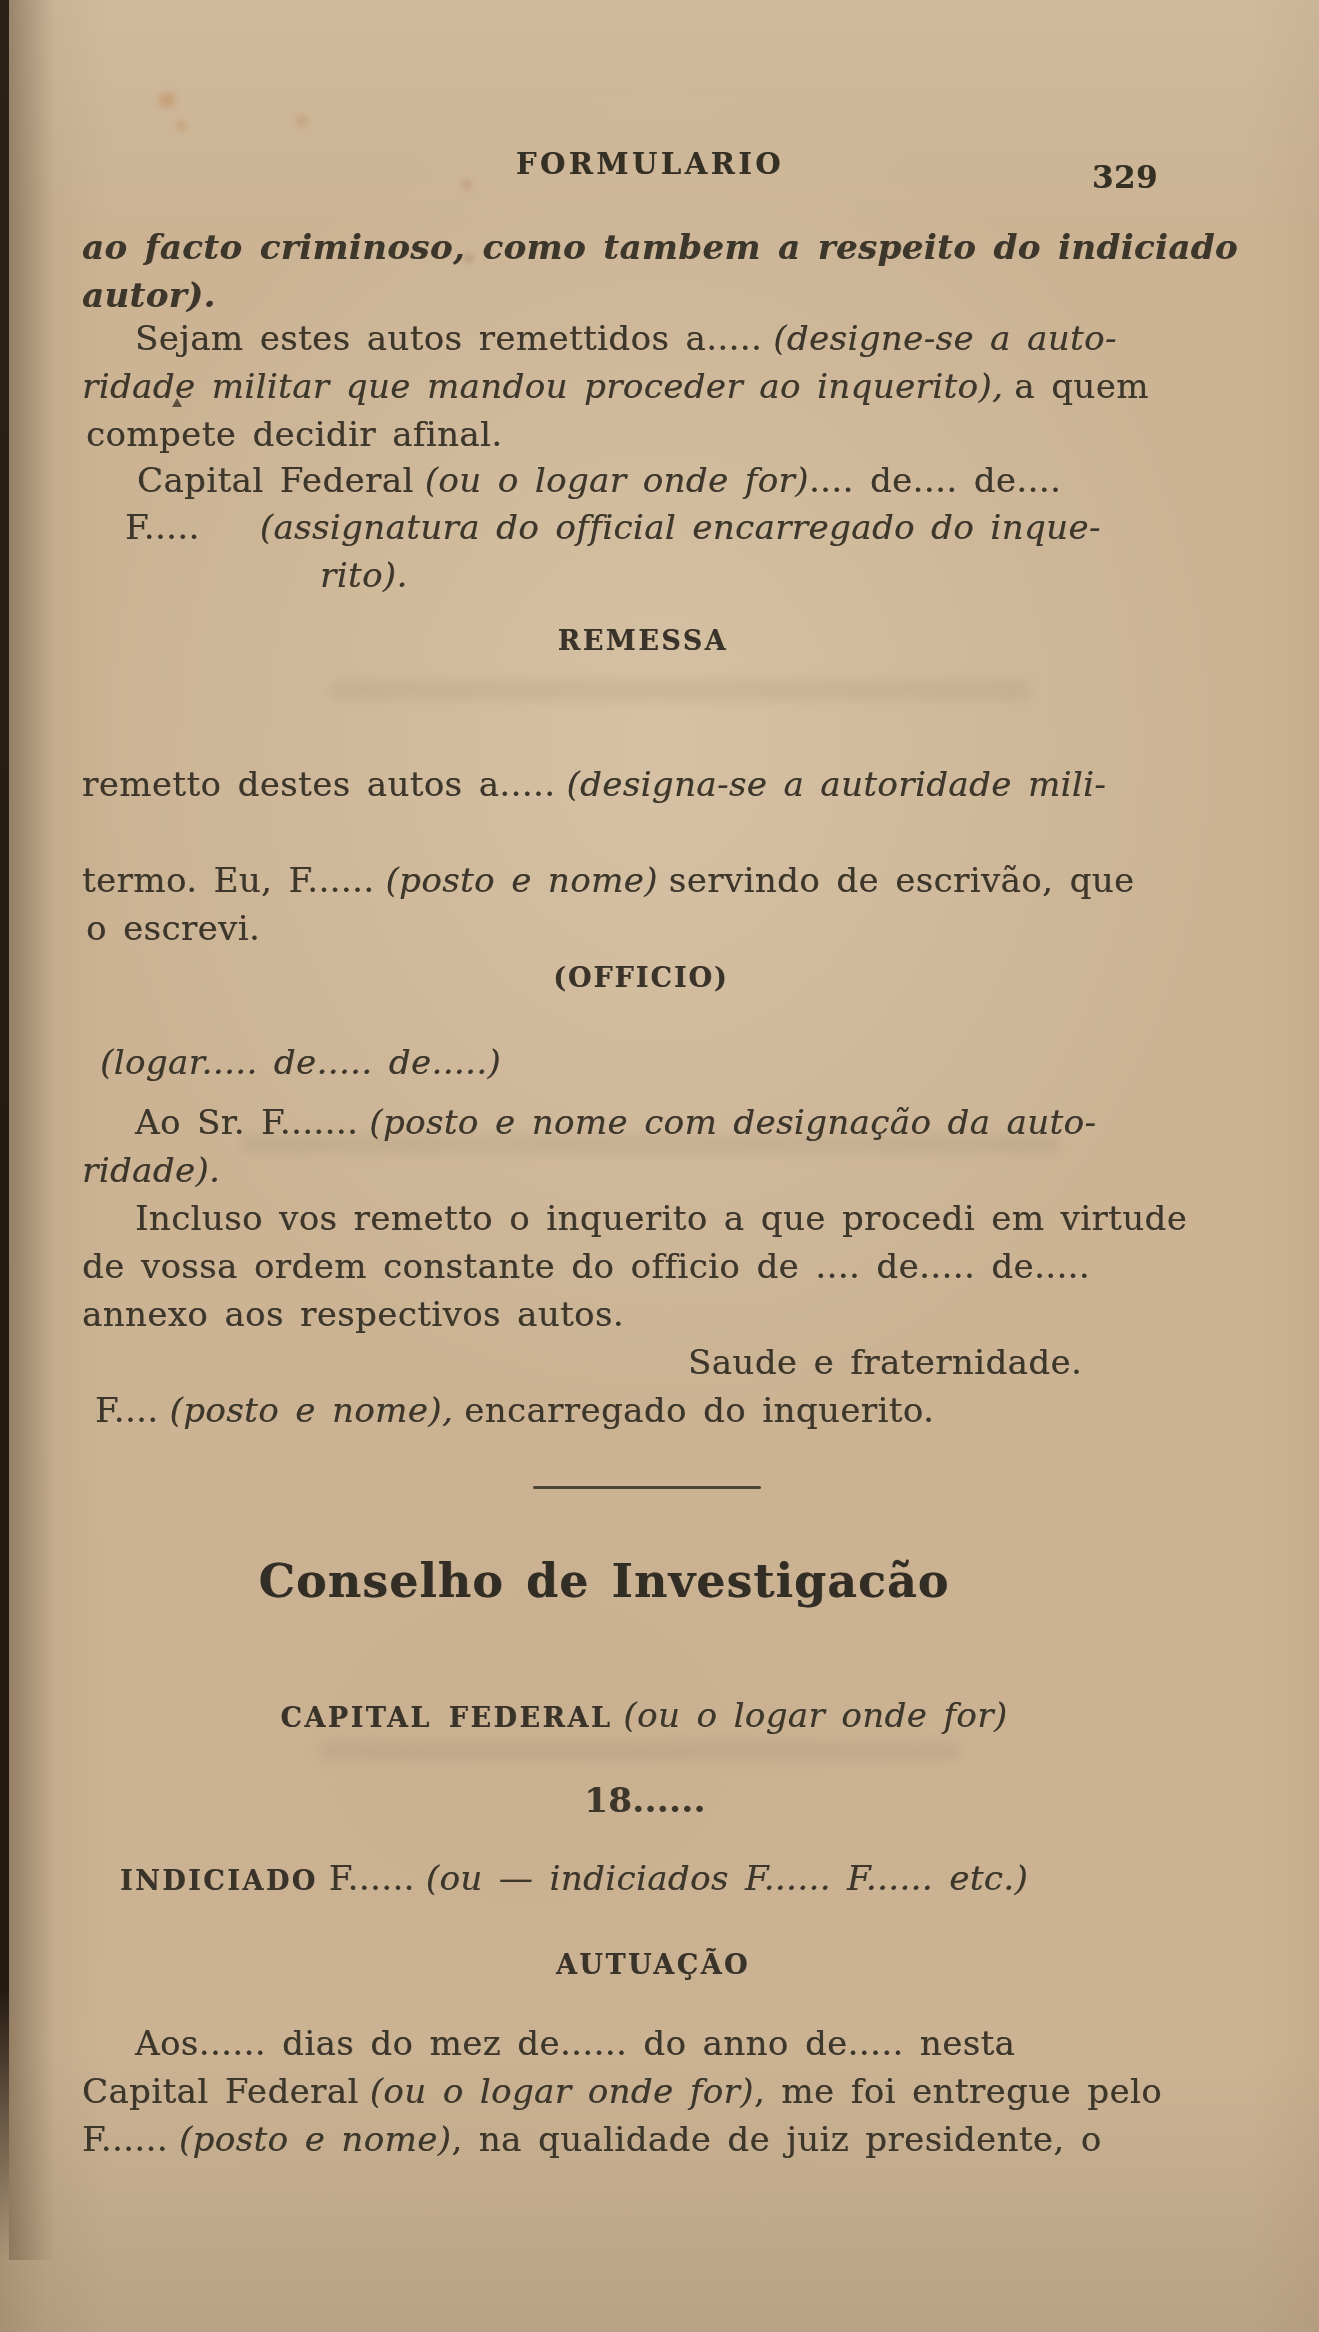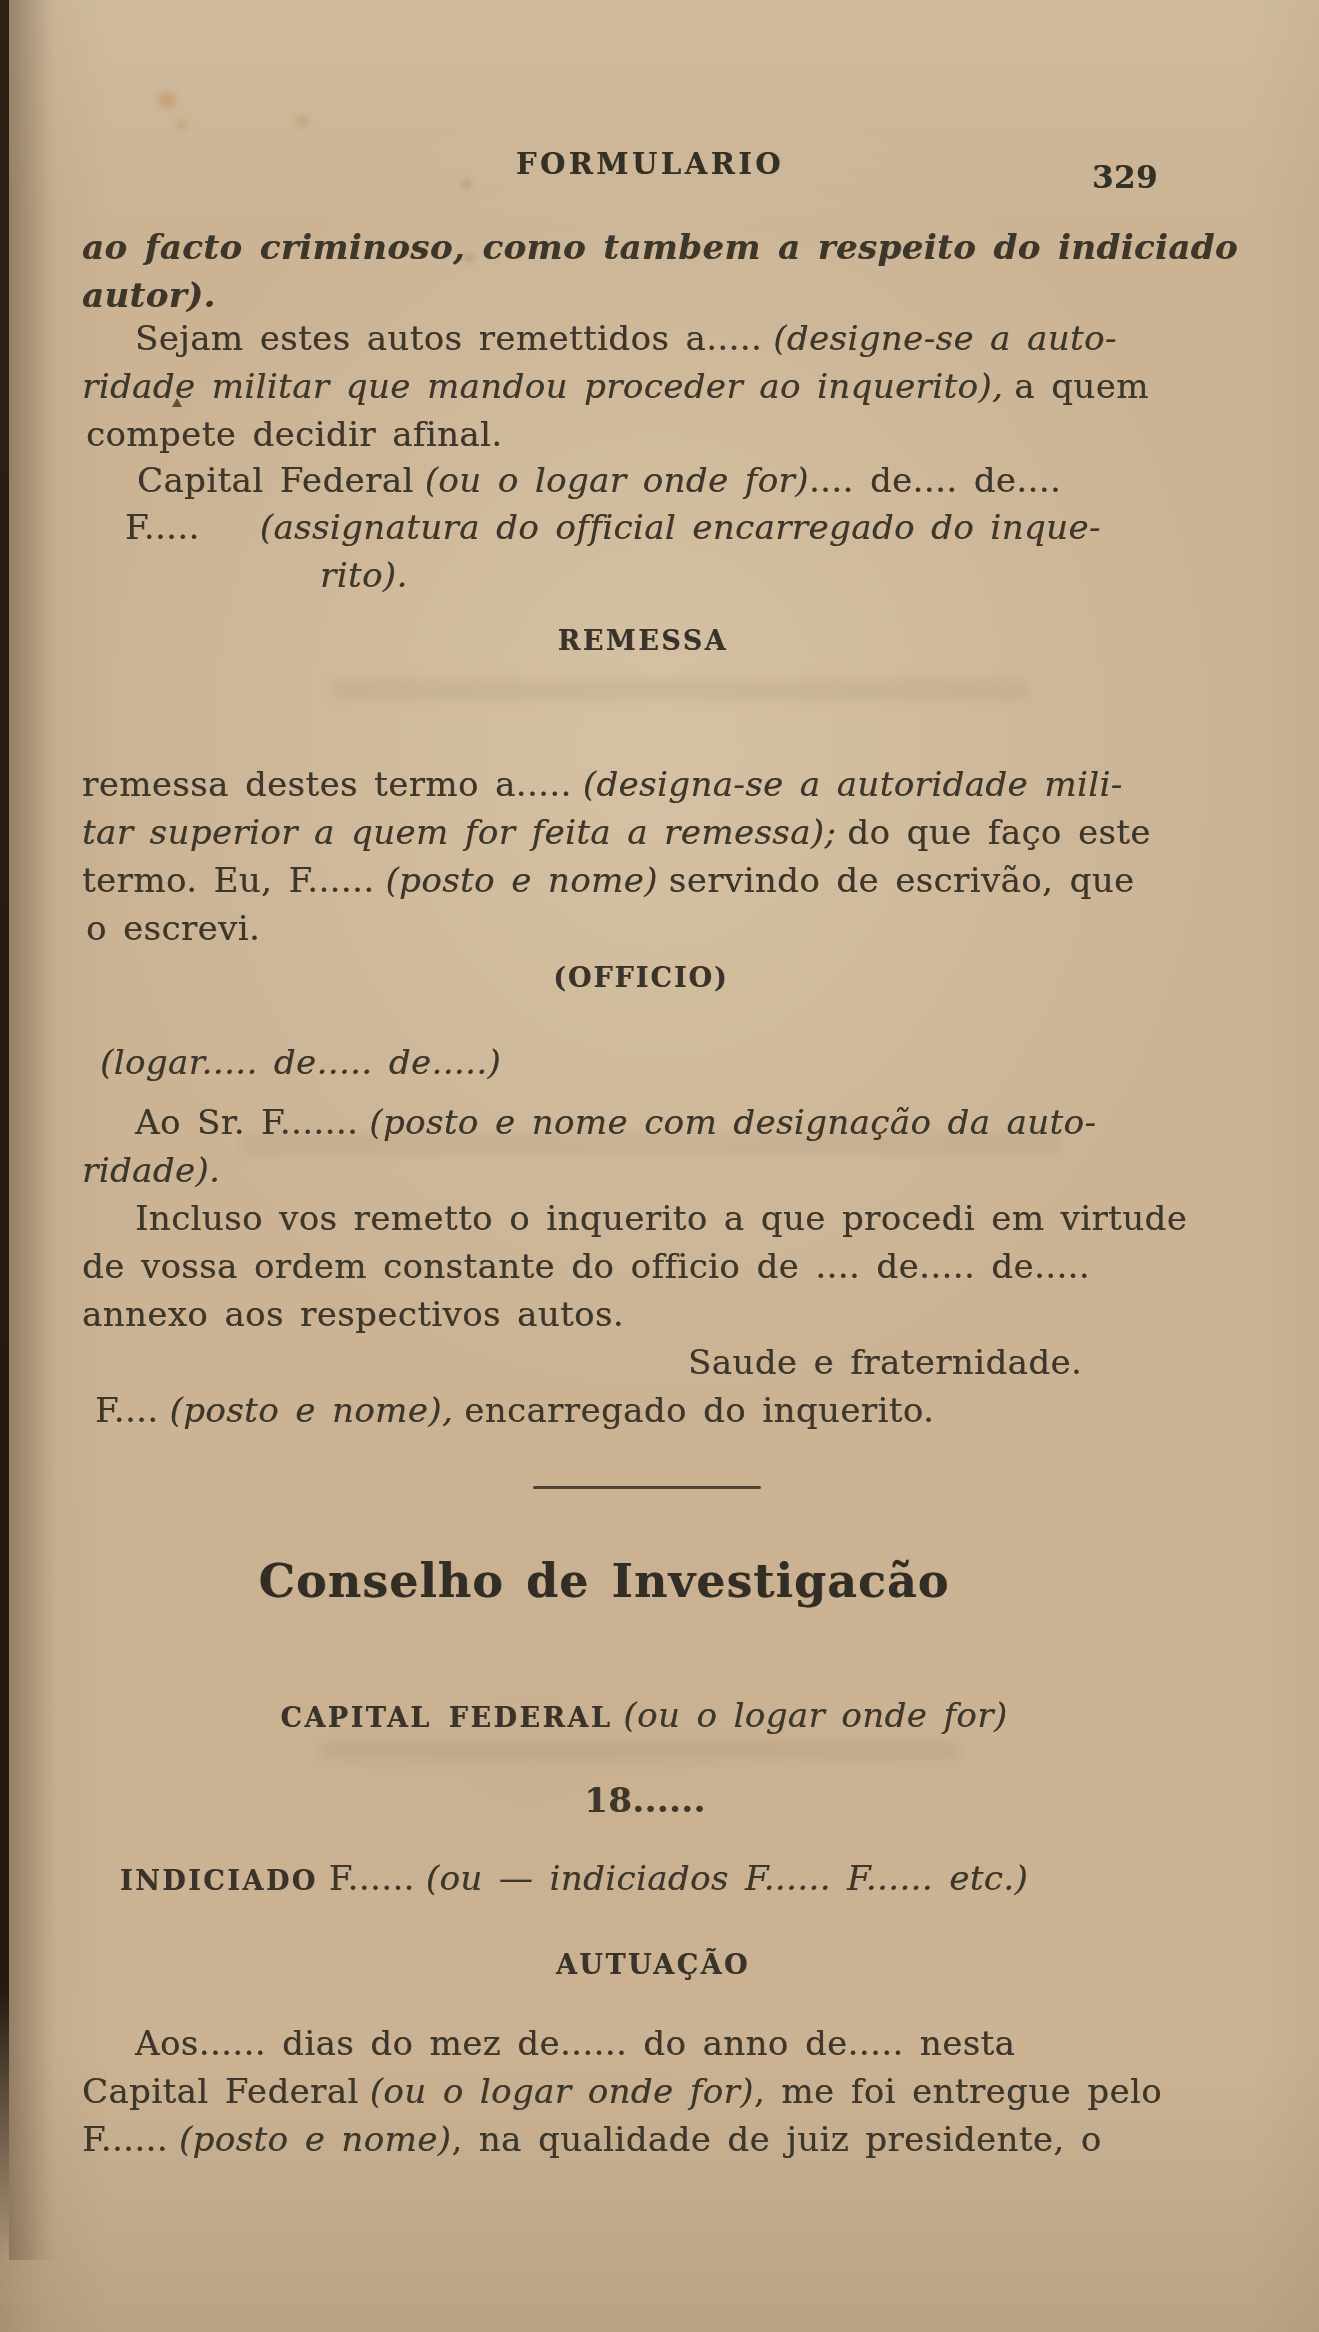--- a/index.html
+++ b/index.html
@@ -103,24 +103,21 @@
     <span>F.....</span><span class="it biggap">(assignatura do official encarregado do inque-</span>
   </div>
   <div class="line it" style="left:320px;top:554px;">
     <span>rito).</span>
   </div>
 
   <div class="line heading-small centered" style="left:643px;top:624px;">
     <span>REMESSA</span>
   </div>
   <div class="line" style="left:82px;top:763px;">
-    <span>remessa destes termo a.....</span><span class="it gap">(designa-se a autoridade mili-</span>
-  </div>
-  <div class="line" style="left:82px;top:811px;">
-    <span class="it">tar superior a quem for feita a remessa);</span><span class="gap">do que faço este</span>
+    <span>remetto destes autos a.....</span><span class="it gap">(designa-se a autoridade mili-</span>
   </div>
   <div class="line" style="left:82px;top:859px;">
     <span>termo. Eu, F......</span><span class="it gap">(posto e nome)</span><span class="gap">servindo de escrivão, que</span>
   </div>
   <div class="line" style="left:86px;top:907px;">
     <span>o escrevi.</span>
   </div>
 
   <div class="line heading-small centered" style="left:641px;top:961px;letter-spacing:2px;">
     <span>(OFFICIO)</span>

